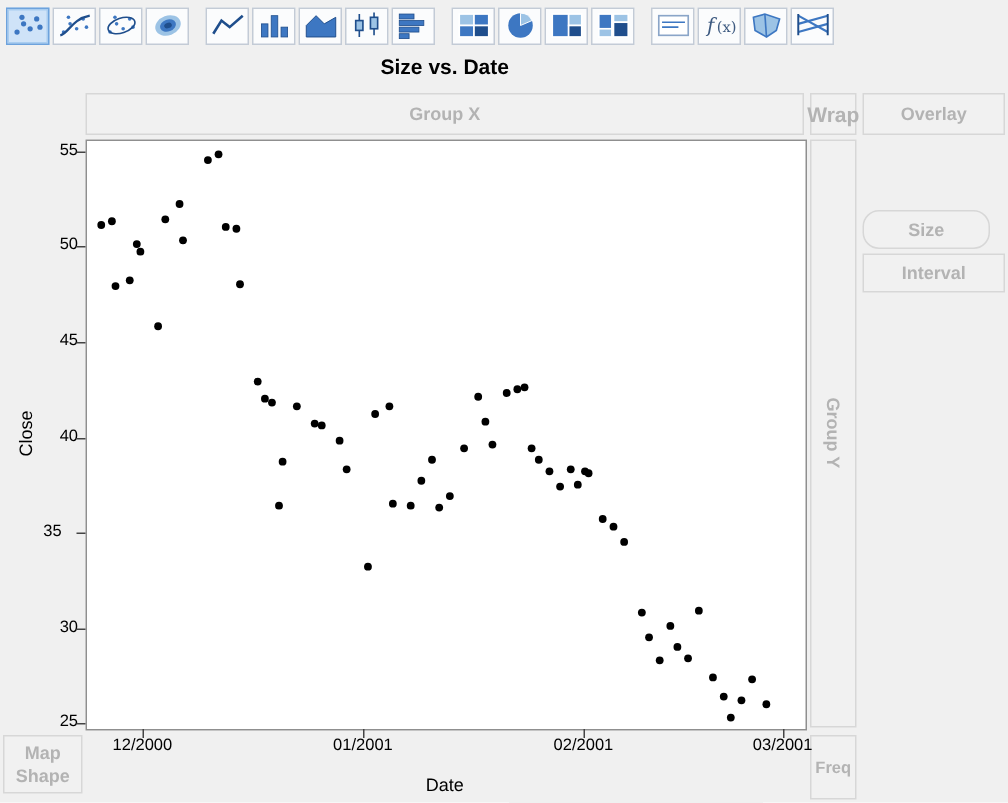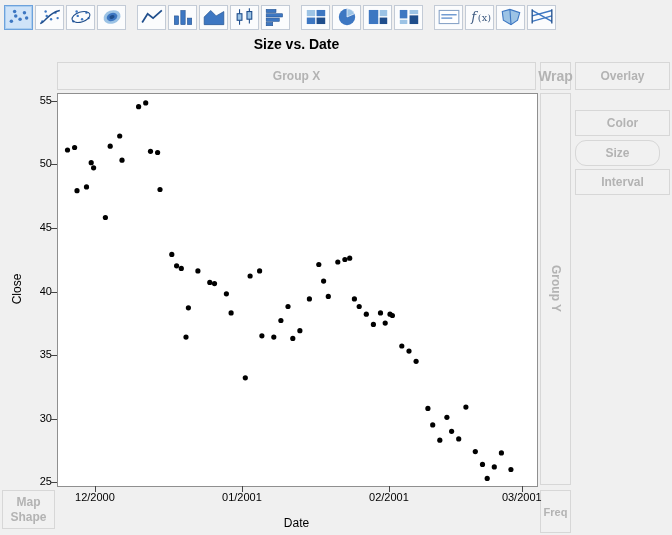--- a/index.html
+++ b/index.html
@@ -215,23 +215,20 @@
   <div class="title">Size vs. Date</div>
 
   <div class="zone zone-group-x">
     <span>Group X</span>
   </div>
   <div class="zone zone-wrap">
     <span>Wrap</span>
   </div>
   <div class="zone zone-overlay">
     <span>Overlay</span>
-  </div>
-  <div class="zone zone-color">
-    <span>Color</span>
   </div>
   <div class="zone zone-size">
     <span>Size</span>
   </div>
   <div class="zone zone-interval">
     <span>Interval</span>
   </div>
   <div class="zone zone-group-y">
     <span>Group Y</span>
   </div>
@@ -315,21 +312,21 @@
       </svg>
   </div>
 
   <div class="ylabel">Close</div>
   <div class="xlabel">Date</div>
   <div id="axes">
       <div class="tick-label-y" style="left: 18px; top: 475.455px;">25</div>
       <div class="tick-mark" style="left: 51px; top: 482.455px; width: 6px; height: 1px;"></div>
       <div class="tick-label-y" style="left: 18px; top: 411.818px;">30</div>
       <div class="tick-mark" style="left: 51px; top: 418.818px; width: 6px; height: 1px;"></div>
-      <div class="tick-label-y" style="left: 18px; top: 348.182px;">35</div>
+      <div class="tick-label-y" style="left: 18px; top: 348.182px; text-align: center;">35</div>
       <div class="tick-mark" style="left: 51px; top: 355.182px; width: 6px; height: 1px;"></div>
       <div class="tick-label-y" style="left: 18px; top: 284.545px;">40</div>
       <div class="tick-mark" style="left: 51px; top: 291.545px; width: 6px; height: 1px;"></div>
       <div class="tick-label-y" style="left: 18px; top: 220.909px;">45</div>
       <div class="tick-mark" style="left: 51px; top: 227.909px; width: 6px; height: 1px;"></div>
       <div class="tick-label-y" style="left: 18px; top: 157.273px;">50</div>
       <div class="tick-mark" style="left: 51px; top: 164.273px; width: 6px; height: 1px;"></div>
       <div class="tick-label-y" style="left: 18px; top: 93.6364px;">55</div>
       <div class="tick-mark" style="left: 51px; top: 100.636px; width: 6px; height: 1px;"></div>
       <div class="tick-label-x" style="left: 59.9406px; top: 491px;">12/2000</div>

